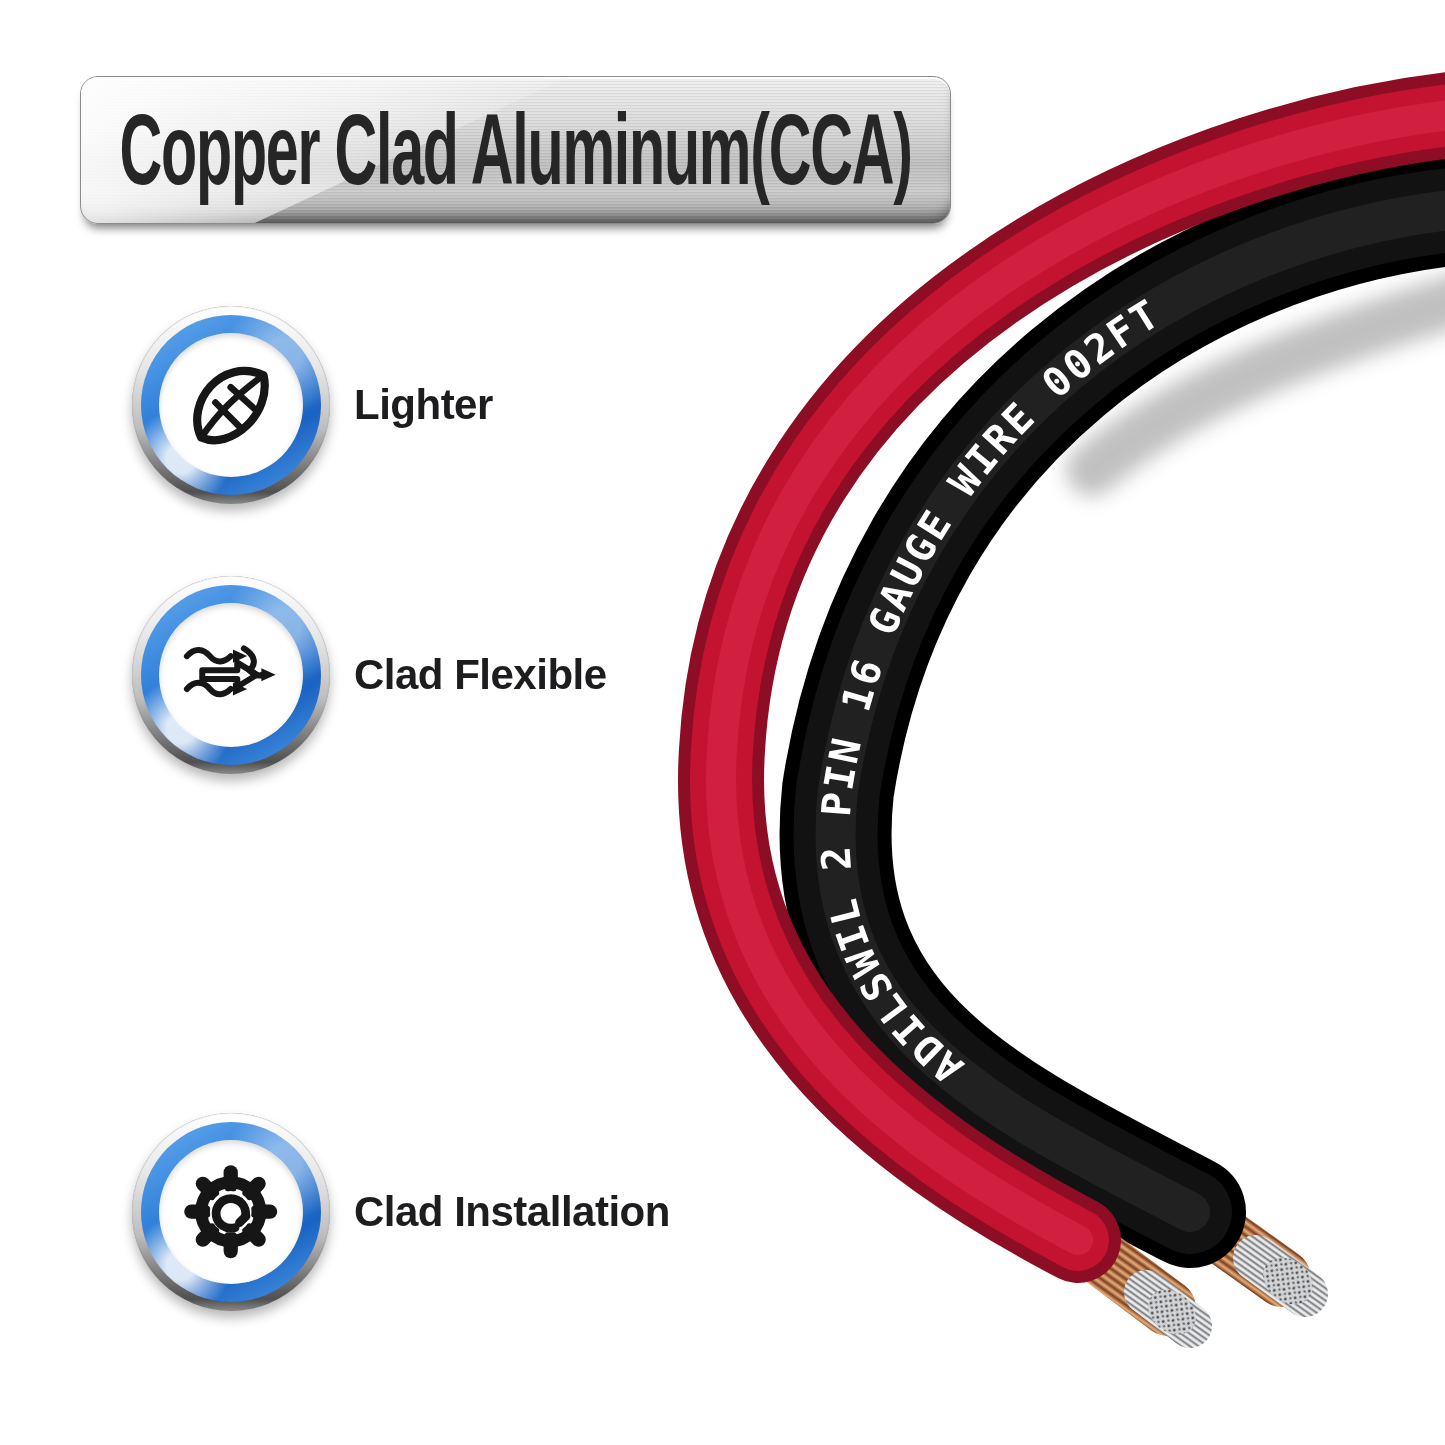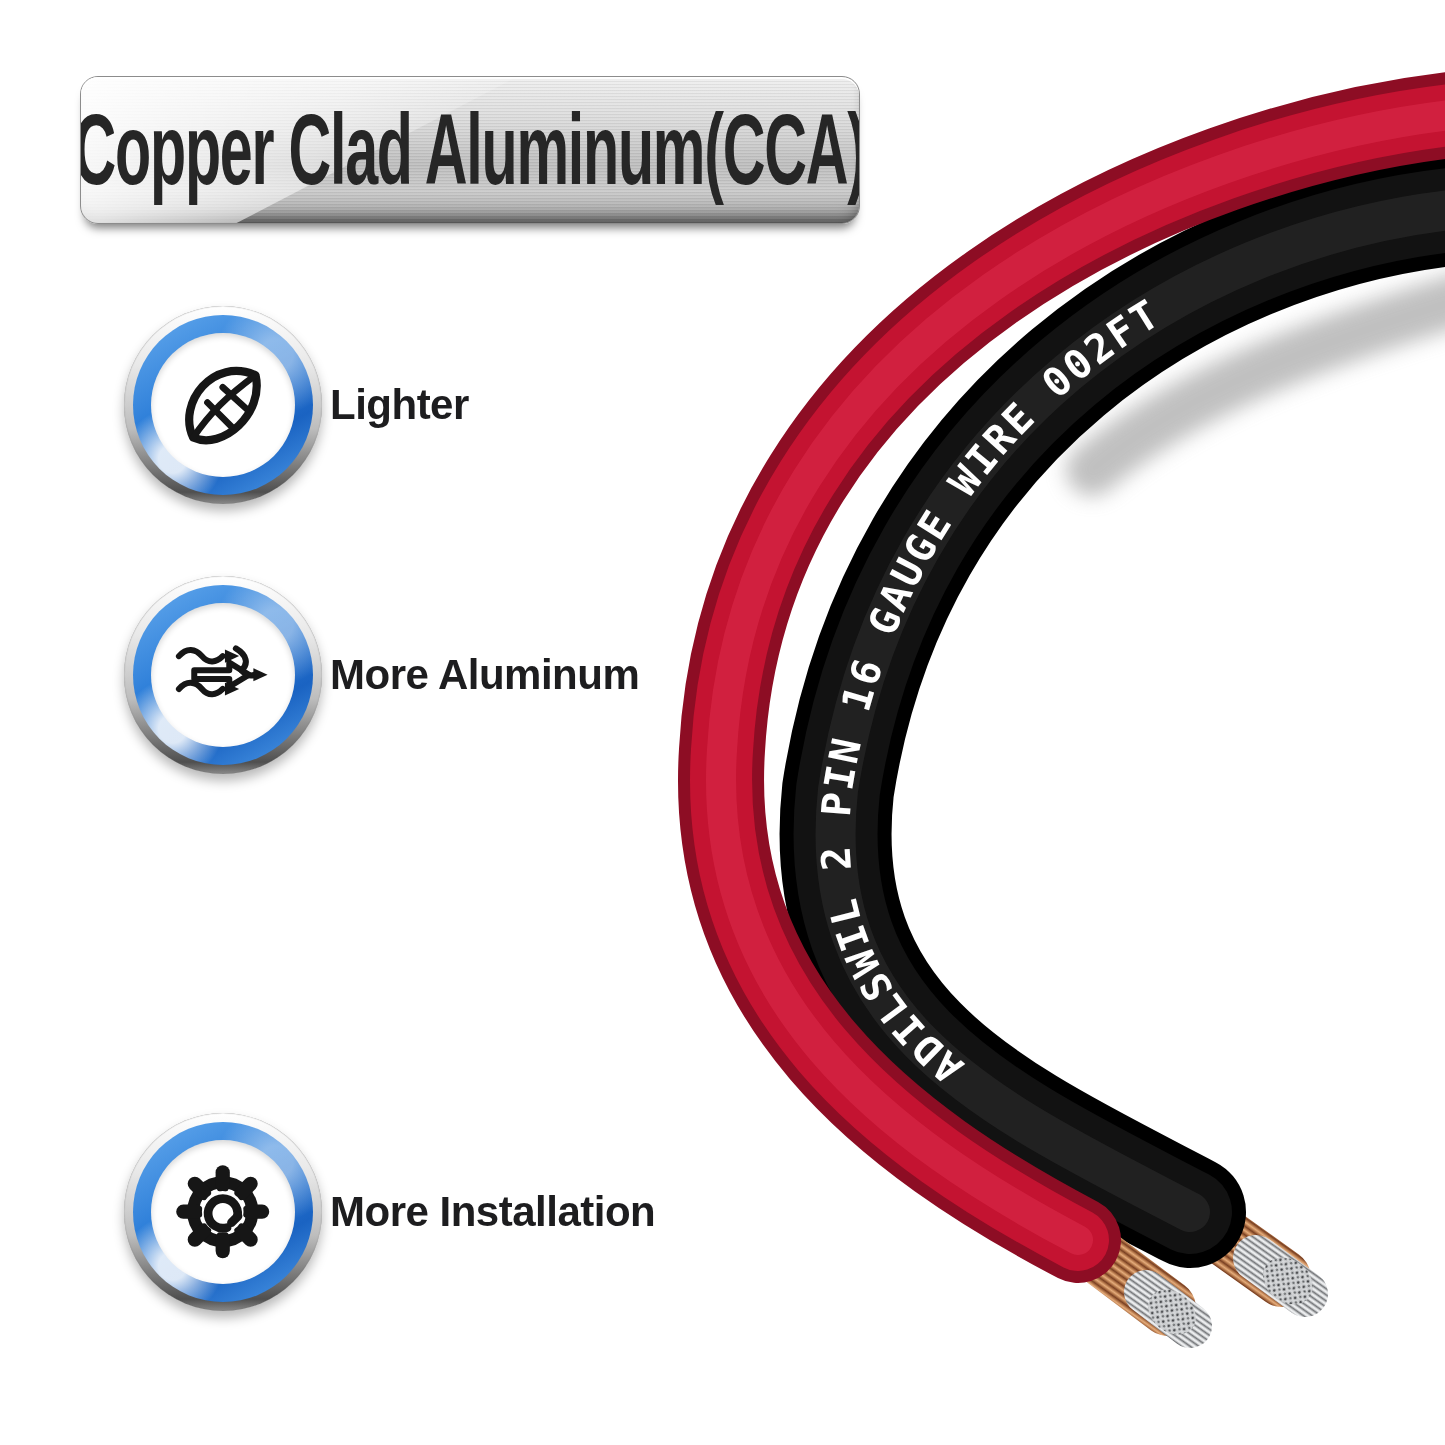--- a/index.html
+++ b/index.html
@@ -1,36 +1,36 @@
 <!DOCTYPE html>
 <html><head>
 <meta charset="utf-8">
 <style>
   html,body{margin:0;padding:0;background:#fff;}
   .stage{position:relative;width:1445px;height:1445px;background:#ffffff;overflow:hidden;
          font-family:"Liberation Sans",sans-serif;}
 
   
-  .banner{position:absolute;left:80px;top:76px;width:780px;height:148px;border-radius:18px;
+  .banner{position:absolute;left:80px;top:76px;width:871px;height:148px;border-radius:18px;
           border:1px solid #8c8c8c;box-sizing:border-box;
           background:
             repeating-linear-gradient(180deg, rgba(255,255,255,.08) 0 1px, rgba(0,0,0,.06) 1px 2px, rgba(0,0,0,0) 2px 3px),
             linear-gradient(180deg,#f0f0f0 0%,#d8d8d8 35%,#bfbfbf 60%,#cccccc 78%,#9c9c9c 100%);
           box-shadow: inset 0 2px 0 rgba(255,255,255,.95),
                       inset 0 -12px 14px -8px rgba(0,0,0,.6),
                       0 9px 10px -5px rgba(0,0,0,.5);
           overflow:hidden;display:flex;align-items:center;justify-content:center;}
   .banner::before{content:"";position:absolute;inset:0;
           background:linear-gradient(115deg, rgba(255,255,255,.95) 0%, rgba(255,255,255,.5) 32%, rgba(255,255,255,0) 58%);
           clip-path:polygon(0 0,56% 0,20% 100%,0 100%);}
   .banner-title{position:relative;white-space:nowrap;color:#262626;font-weight:bold;
           font-size:94px;letter-spacing:-2px;transform:scale(.63,1.06);}
 
   
-  .feature{position:absolute;left:124px;height:198px;display:flex;align-items:center;gap:8px;}
+  .feature{position:absolute;left:132px;height:198px;display:flex;align-items:center;gap:24px;}
   .icon-btn{position:relative;width:198px;height:198px;border-radius:50%;flex:0 0 auto;
           background:linear-gradient(180deg,#ffffff 0%,#e8e8e8 30%,#bdbdbd 62%,#4f4f4f 94%,#8a8a8a 100%);
           box-shadow:0 7px 12px rgba(0,0,0,.28), inset 0 0 1px #666;}
   .ring-blue{position:absolute;inset:9px;border-radius:50%;
           background:
             radial-gradient(circle at 22% 80%, rgba(255,255,255,.85) 0 7%, rgba(255,255,255,0) 25%),
             radial-gradient(circle at 80% 22%, rgba(255,255,255,.45) 0 8%, rgba(255,255,255,0) 30%),
             linear-gradient(150deg,#66abee 0%,#2e7fd9 40%,#1a63c2 70%,#4f9ce9 100%);}
   .btn-core{position:absolute;inset:27px;border-radius:50%;background:#ffffff;
           box-shadow:inset 0 3px 6px rgba(0,0,0,.16);
@@ -136,21 +136,21 @@
           <path d="M -40,-17 C -33,-25 -25,-24 -19,-17 C -13,-10 -6,-11 0,-17" stroke-width="5.5"></path>
           <polygon points="2,-23 2,-11 15,-17" fill="#161616" stroke="none"></polygon>
           <path d="M -40,13 C -33,5 -25,6 -19,13 C -13,20 -6,19 0,13" stroke-width="5.5"></path>
           <polygon points="2,7 2,19 15,13" fill="#161616" stroke="none"></polygon>
           <path d="M -26,-4 L 6,-4 L 6,-11 L 24,0 L 6,11 L 6,4 L -26,4 Z" fill="#ffffff" stroke-width="5.5"></path>
           <path d="M 12,-24 C 22,-18 24,-10 17,-4 C 23,2 27,1 29,0" stroke-width="5.5"></path>
           <polygon points="28,-6 28,6 41,0" fill="#161616" stroke="none"></polygon>
         </svg>
       </div>
     </div>
-    <div class="feature-label">More Aluminum</div>
+    <div class="feature-label">Clad Flexible</div>
   </div>
 
 
   <div class="feature" style="top:1113px">
     <div class="icon-btn">
       <div class="ring-blue"></div>
       <div class="btn-core">
         <svg class="glyph" viewBox="-50 -50 100 100">
           <circle cx="0" cy="0" r="27" stroke-width="11"></circle>
           <path d="M 0,-24 L 0,-36" stroke-width="13"></path>
@@ -160,16 +160,16 @@
           <path d="M 0,24 L 0,36" stroke-width="13"></path>
           <path d="M -17,17 L -25.5,25.5" stroke-width="13"></path>
           <path d="M -24,0 L -36,0" stroke-width="13"></path>
           <path d="M -17,-17 L -25.5,-25.5" stroke-width="13"></path>
           <circle cx="0" cy="0" r="19" fill="#ffffff" stroke="none"></circle>
           <path d="M 4,14.5 A 13.5 13.5 0 1 1 13.5,3.5" stroke-width="8"></path>
           <path d="M 14,4 L 8,10" stroke-width="8"></path>
         </svg>
       </div>
     </div>
-    <div class="feature-label">More Installation</div>
+    <div class="feature-label">Clad Installation</div>
   </div>
 
 </div>
 
 </body></html>

